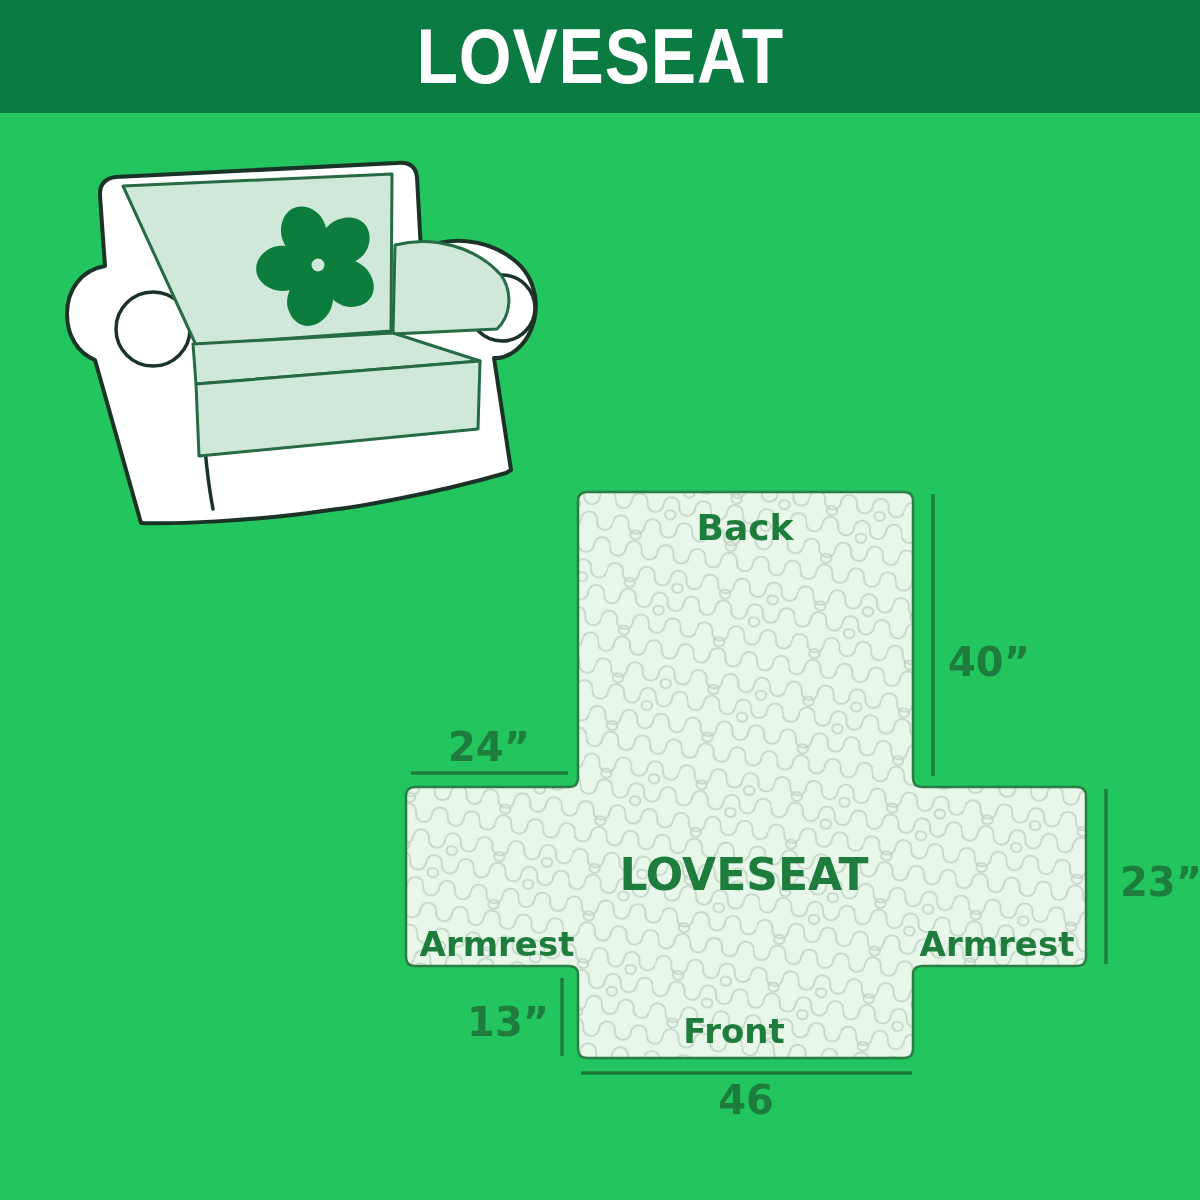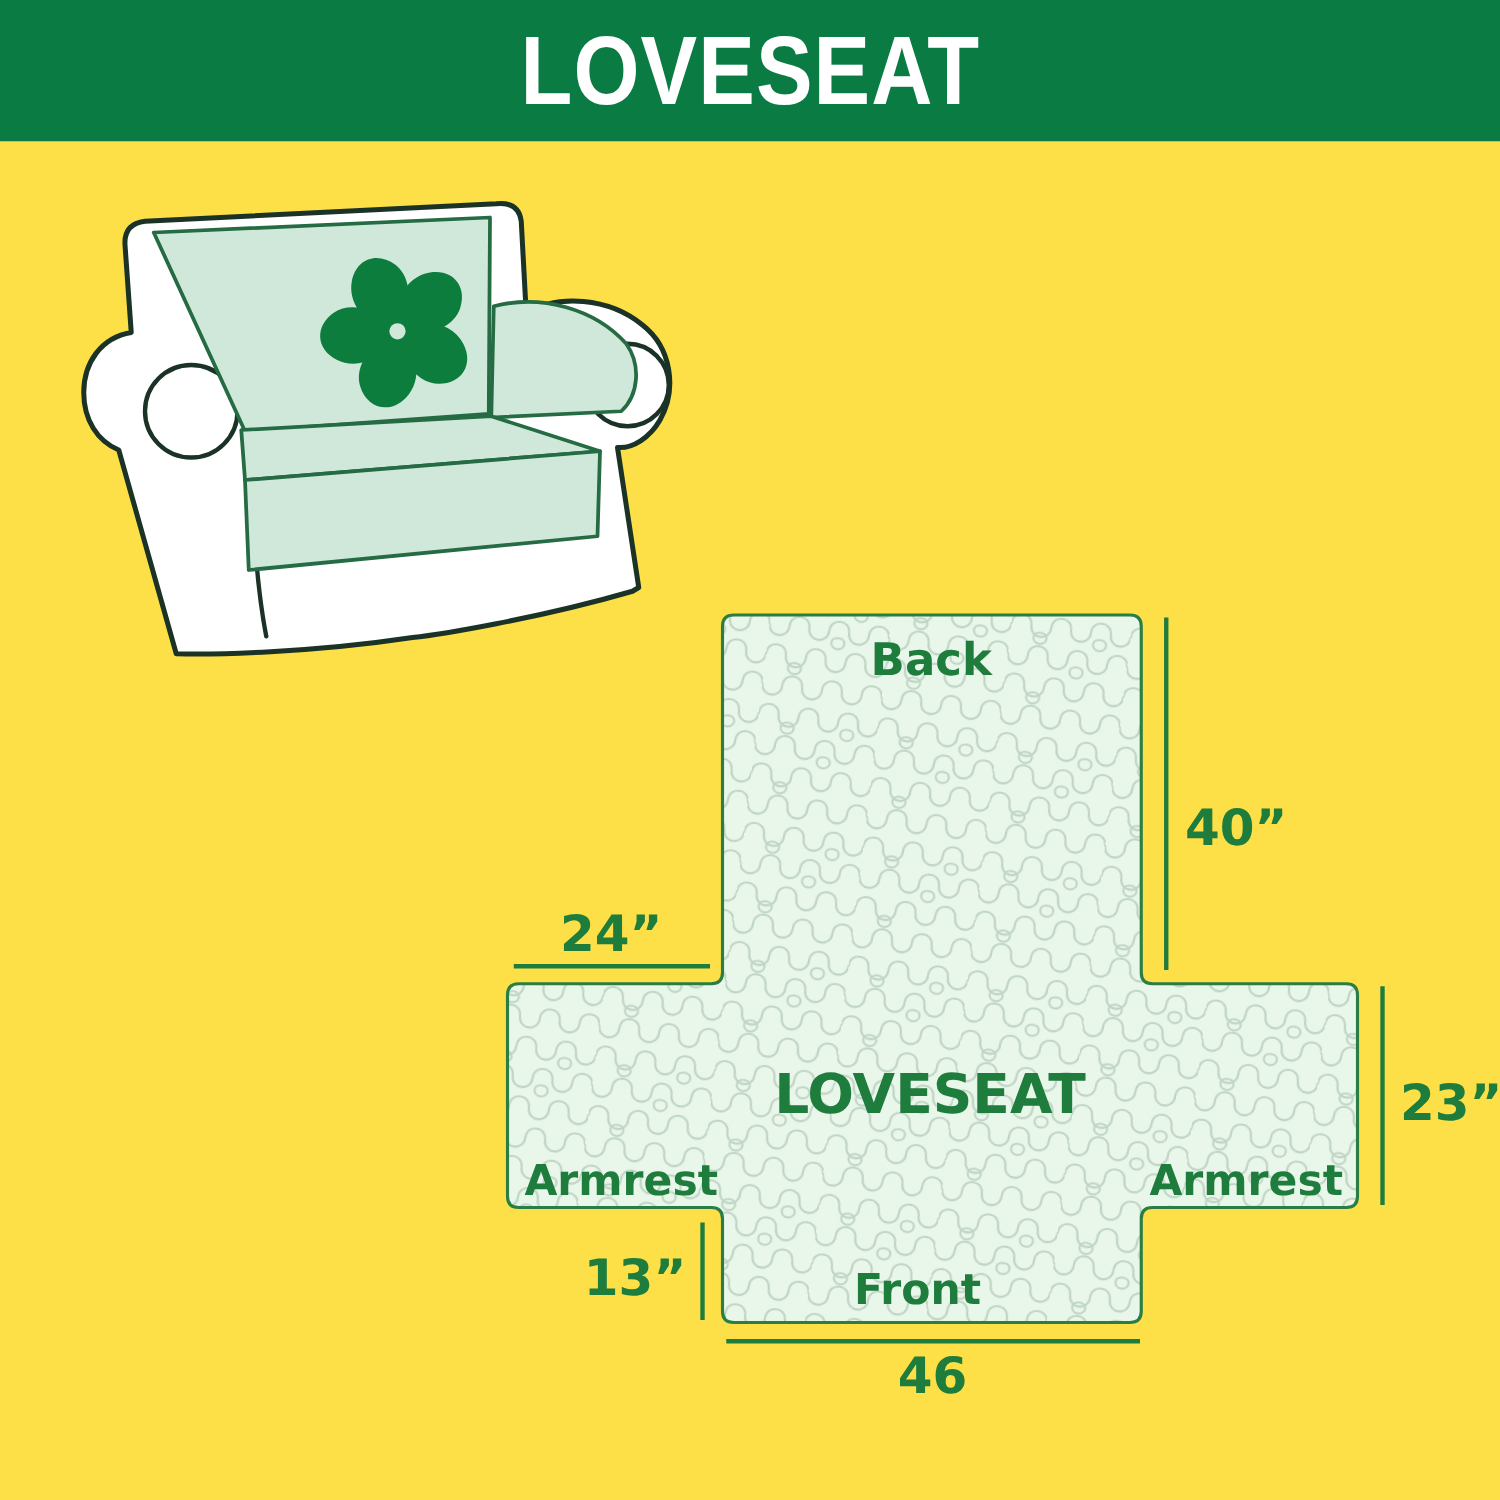--- a/index.html
+++ b/index.html
@@ -1,17 +1,17 @@
 <!DOCTYPE html>
 <html><head>
 <meta charset="utf-8">
 <style>
   html,body{margin:0;padding:0;}
   .page{
-    position:relative;width:1200px;height:1200px;background:#fde047;
+    position:relative;width:1200px;height:1200px;background:#22c55e;
     font-family:"Liberation Sans",sans-serif;overflow:hidden;
   }
   
   .header{
     position:absolute;left:0;top:0;width:1200px;height:113px;
     background:#0a7b42;display:flex;align-items:center;justify-content:center;
   }
   .header-title{
     color:#ffffff;font-weight:700;font-size:78px;letter-spacing:1px;
     transform:scaleX(0.87);white-space:nowrap;

